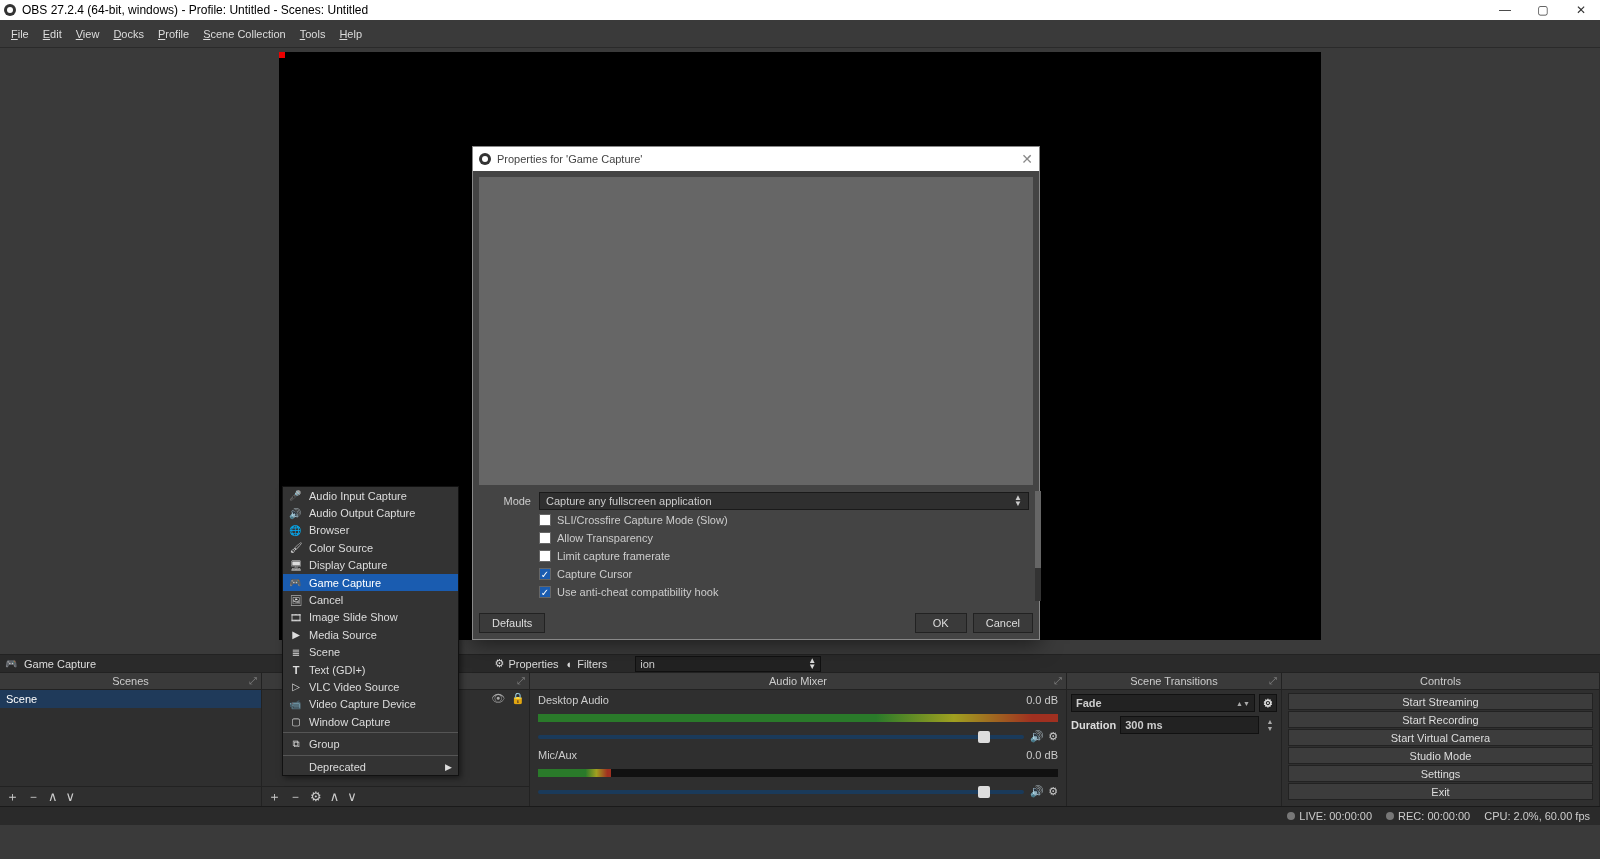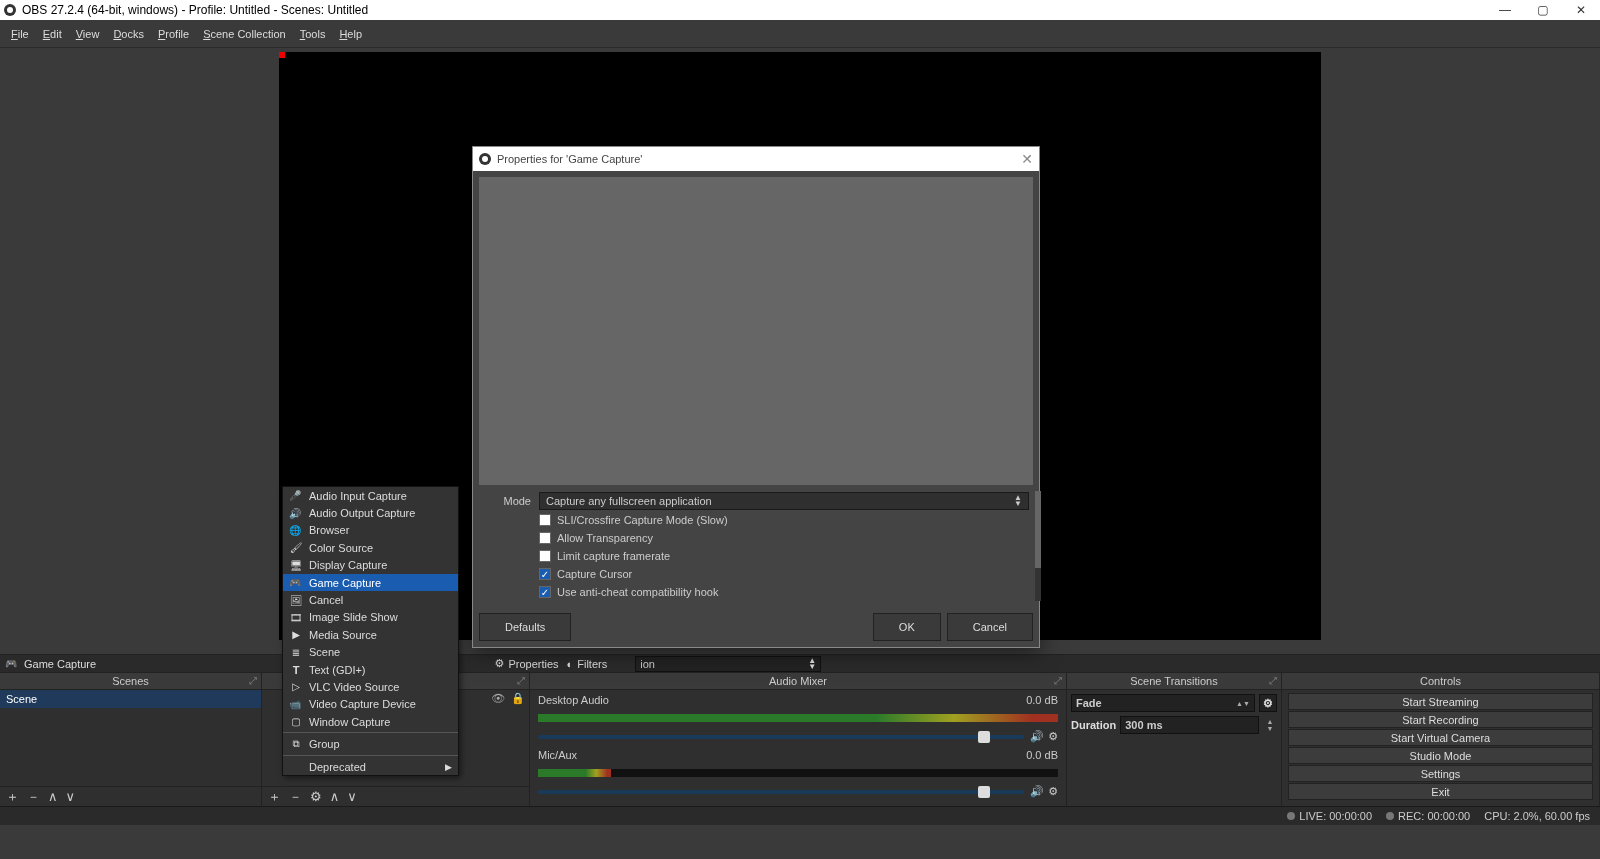--- a/index.html
+++ b/index.html
@@ -94,21 +94,21 @@
 .dlg-form { padding: 0 4px; position: relative; }
 .form-row { display: flex; align-items: center; min-height: 20px; gap: 8px; }
 .form-label { width: 48px; text-align: right; color: #ccc; }
 .form-select { flex: 1; height: 18px; background: #2f2f2f; border: 1px solid #1a1a1a; display: flex; align-items: center; padding: 0 6px; color: #ccc; justify-content: space-between; }
 .chk-row { display: flex; align-items: center; gap: 6px; height: 18px; padding-left: 56px; color: #ccc; }
 .chk { width: 12px; height: 12px; background: #fff; border: 1px solid #666; display: flex; align-items: center; justify-content: center; font-size: 10px; color: #1a5cb0; }
 .chk.checked { background: #1a5cb0; color: #fff; }
 .dlg-scroll { position:absolute; right:-8px; top:0; bottom:0; width:6px; background:#333;}
 .dlg-scroll .thumb { position:absolute; top:0; right:0; left:0; height:70%; background:#666;}
 .dlg-buttons { display: flex; padding: 6px; gap: 6px; }
-.dlg-btn { height: 28px; padding: 0 25px; background: #3a3a3a; border: 1px solid #222; color: #ddd; display: flex; align-items: center; justify-content: center; min-width: 52px;}
+.dlg-btn { height: 20px; padding: 0 12px; background: #3a3a3a; border: 1px solid #222; color: #ddd; display: flex; align-items: center; justify-content: center; min-width: 52px;}
 .dlg-buttons .spacer { flex: 1; }
 
 
 .i-mic::before { content: "🎤"; font-size: 10px; }
 .i-spk::before { content: "🔊"; font-size: 10px; }
 .i-globe::before { content: "🌐"; font-size: 10px; }
 .i-color::before { content: "🖌"; font-size: 10px; }
 .i-disp::before { content: "🖥"; font-size: 10px; }
 .i-game::before { content: "🎮"; font-size: 10px; }
 .i-img::before { content: "🖼"; font-size: 10px; }

